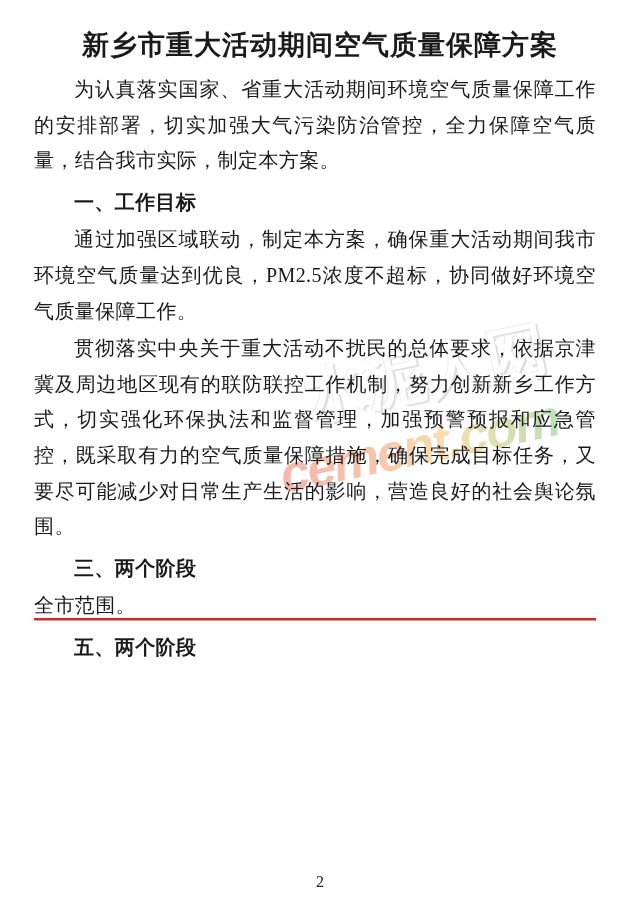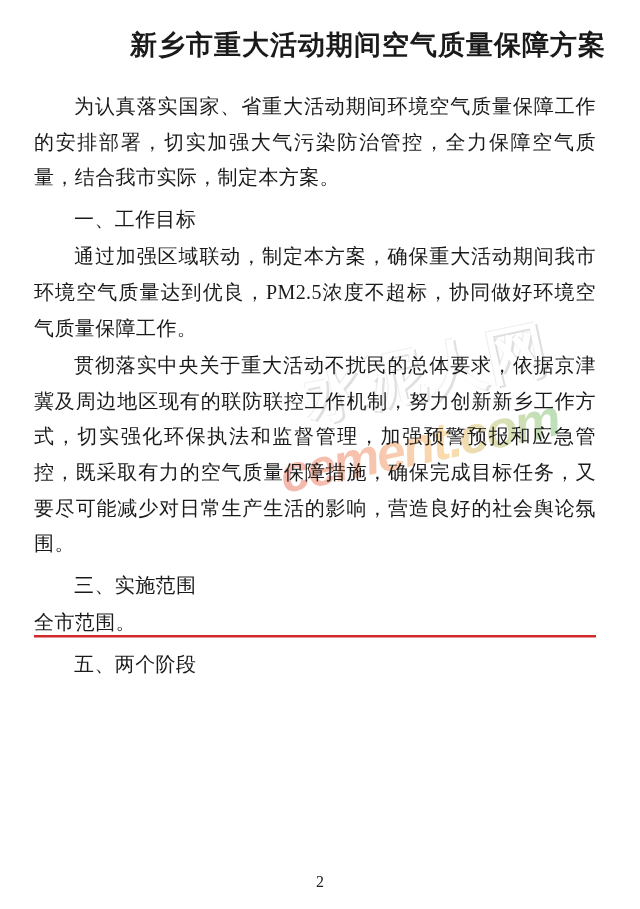--- a/index.html
+++ b/index.html
@@ -65,37 +65,37 @@
   }
 
   
   .content {
     position: relative;
     z-index: 2;
   }
   h1.doc-title {
     font-size: 27px;
     font-weight: bold;
-    text-align: right;
-    margin: 10px 0 26px 0;
+    text-align: center;
+    margin: 10px 0 9px 0;
     letter-spacing: 1px;
     line-height: 1.3;
     font-family: "Liberation Serif", "DejaVu Serif", serif;
   }
   p.para {
     font-size: 20px;
     line-height: 1.78;
     margin: 0 10px 2px 0;
     text-align: justify;
     text-indent: 2em;
     letter-spacing: 0.4px;
   }
   h2.section {
     font-size: 20px;
-    font-weight: normal;
+    font-weight: bold;
     margin: 6px 0 2px 0;
     text-indent: 2em;
     letter-spacing: 0.4px;
     line-height: 1.78;
   }
   p.noindent {
     text-indent: 0;
   }
   .underline-red {
     background-image: linear-gradient(#d02a2a, #d02a2a);
@@ -130,21 +130,21 @@
 
     <p class="para">为认真落实国家、省重大活动期间环境空气质量保障工作的安排部署，切实加强大气污染防治管控，全力保障空气质量，结合我市实际，制定本方案。</p>
 
     <h2 class="section">一、工作目标</h2>
 
     <p class="para">通过加强区域联动，制定本方案，确保重大活动期间我市环境空气质量达到优良，PM2.5浓度不超标，协同做好环境空气质量保障工作。</p>
 
 
     <p class="para">贯彻落实中央关于重大活动不扰民的总体要求，依据京津冀及周边地区现有的联防联控工作机制，努力创新新乡工作方式，切实强化环保执法和监督管理，加强预警预报和应急管控，既采取有力的空气质量保障措施，确保完成目标任务，又要尽可能减少对日常生产生活的影响，营造良好的社会舆论氛围。</p>
 
-    <h2 class="section">三、实施范围</h2>
+    <h2 class="section">三、两个阶段</h2>
 
 
 
     <p class="para noindent underline-red">全市范围。</p>
 
     <h2 class="section">五、两个阶段</h2>
 
   </div>
 
   <div class="pagenum">2</div>

